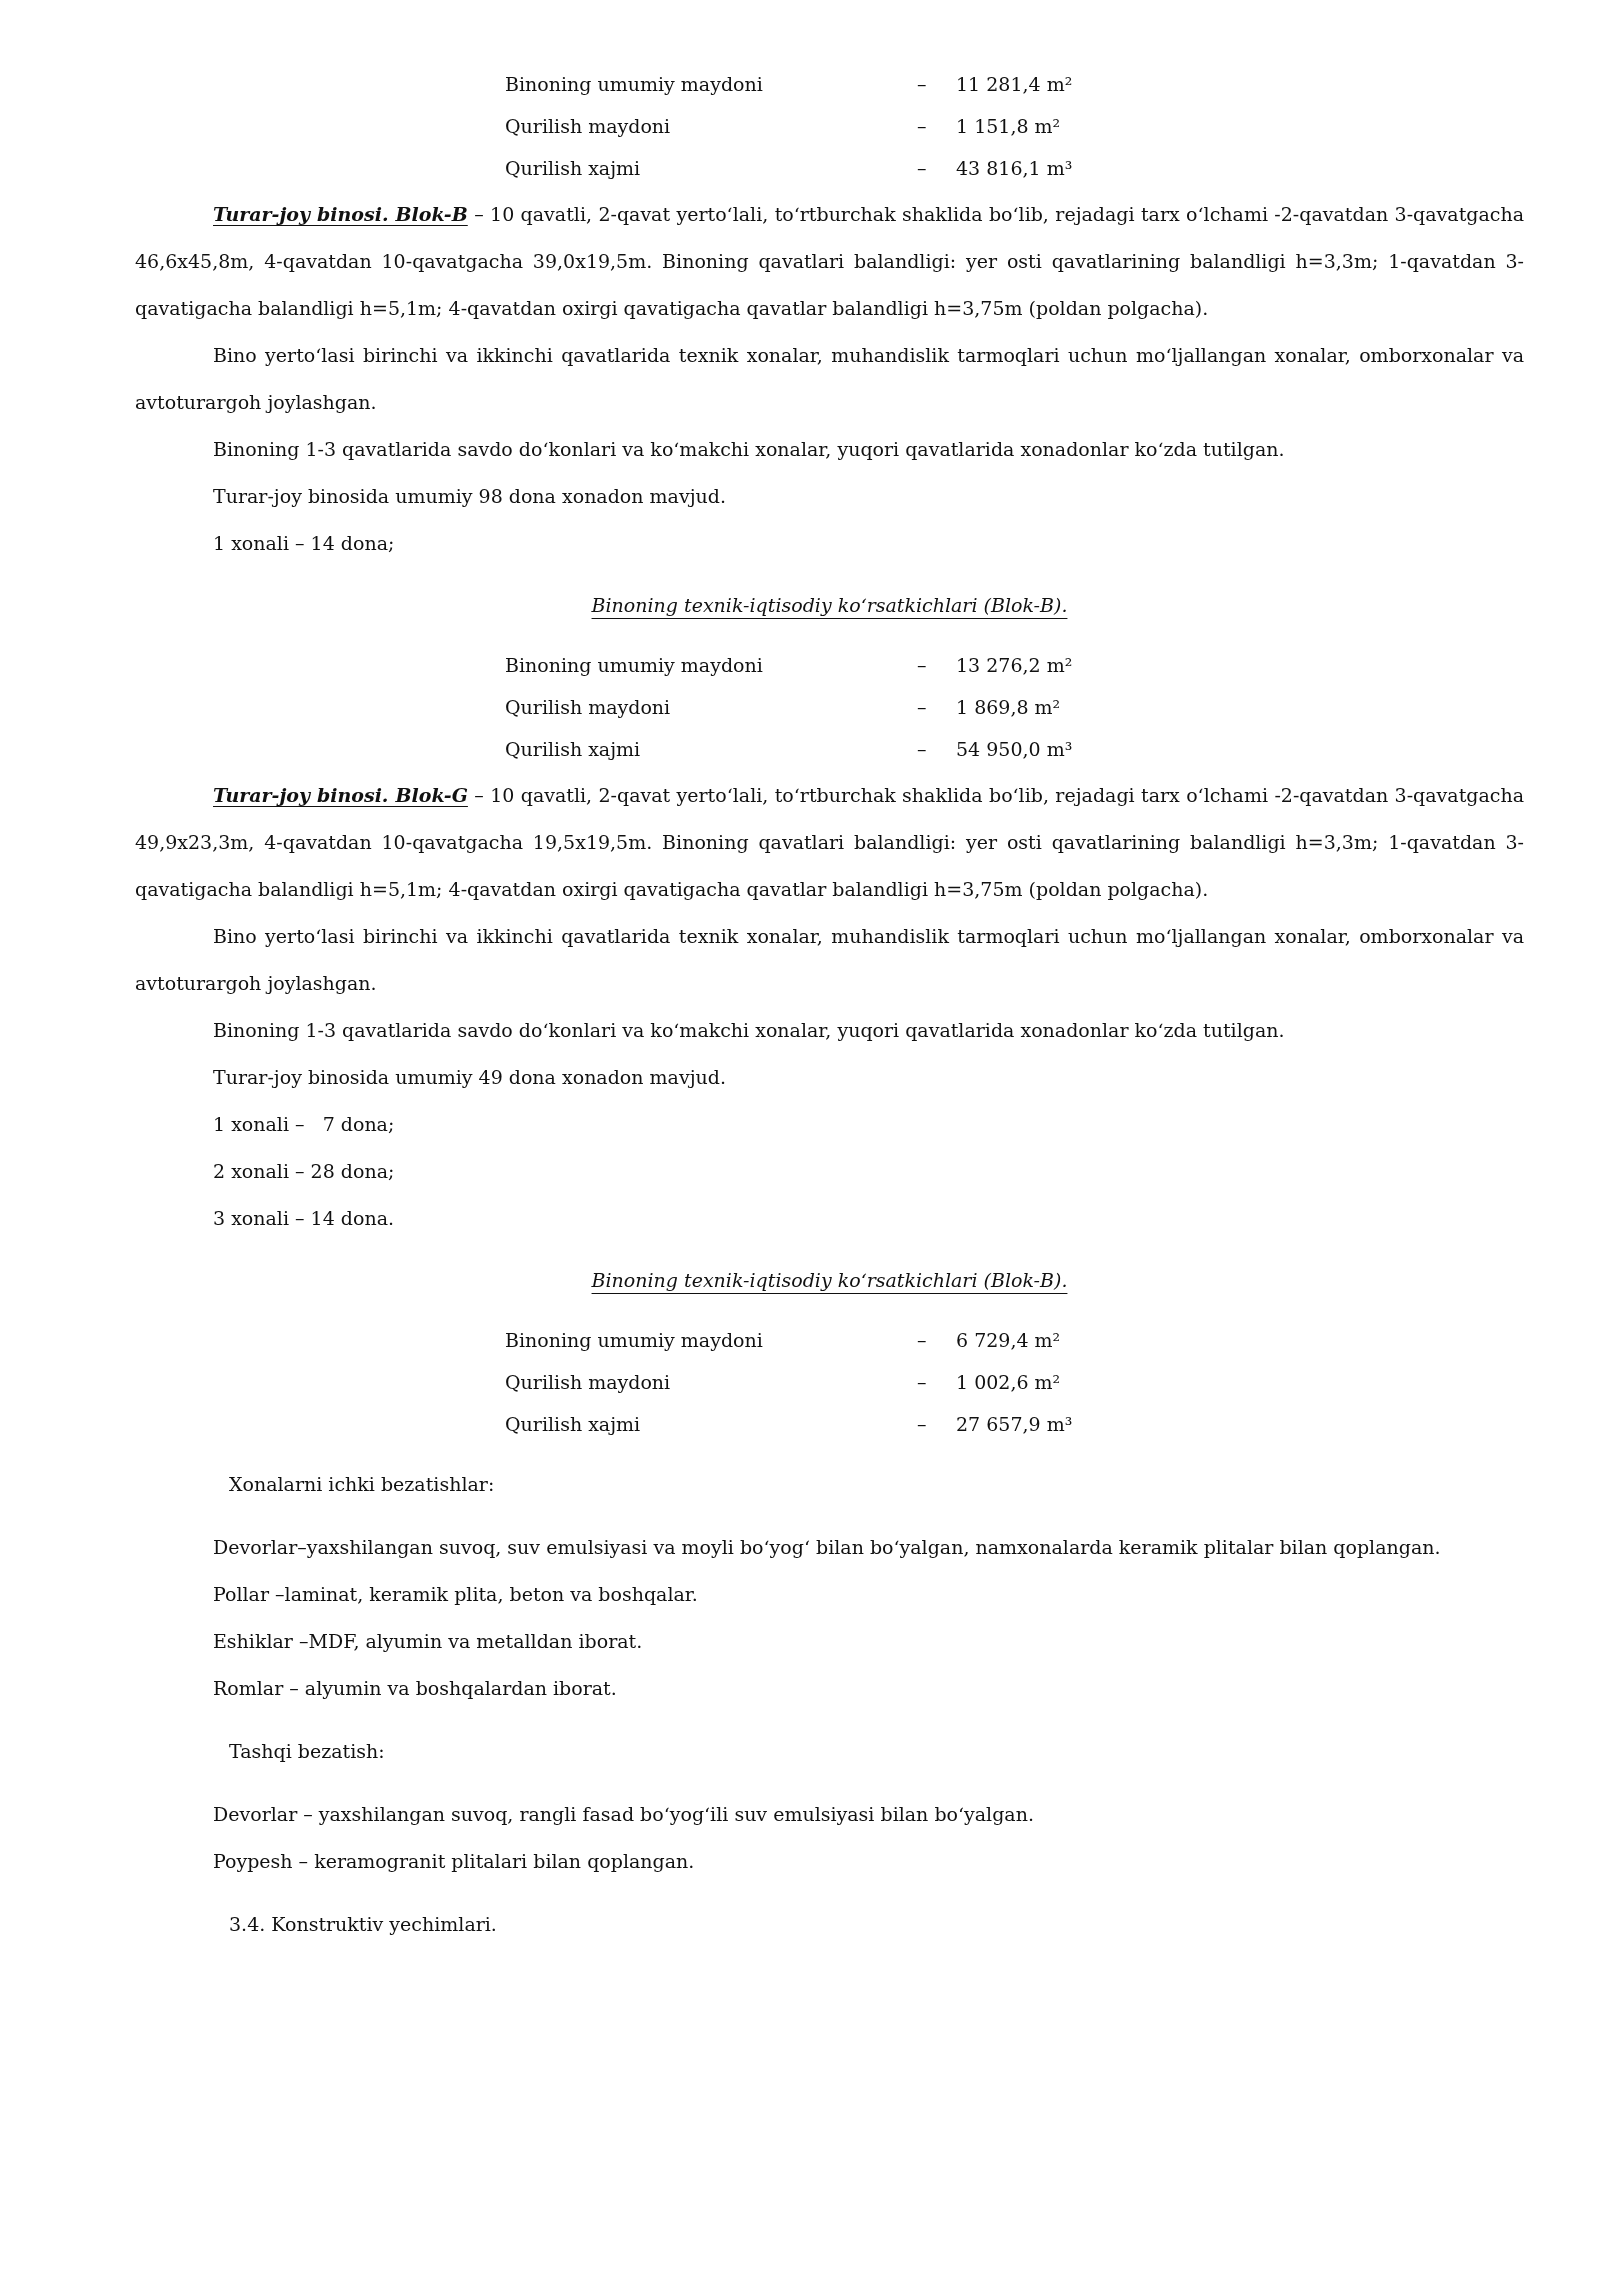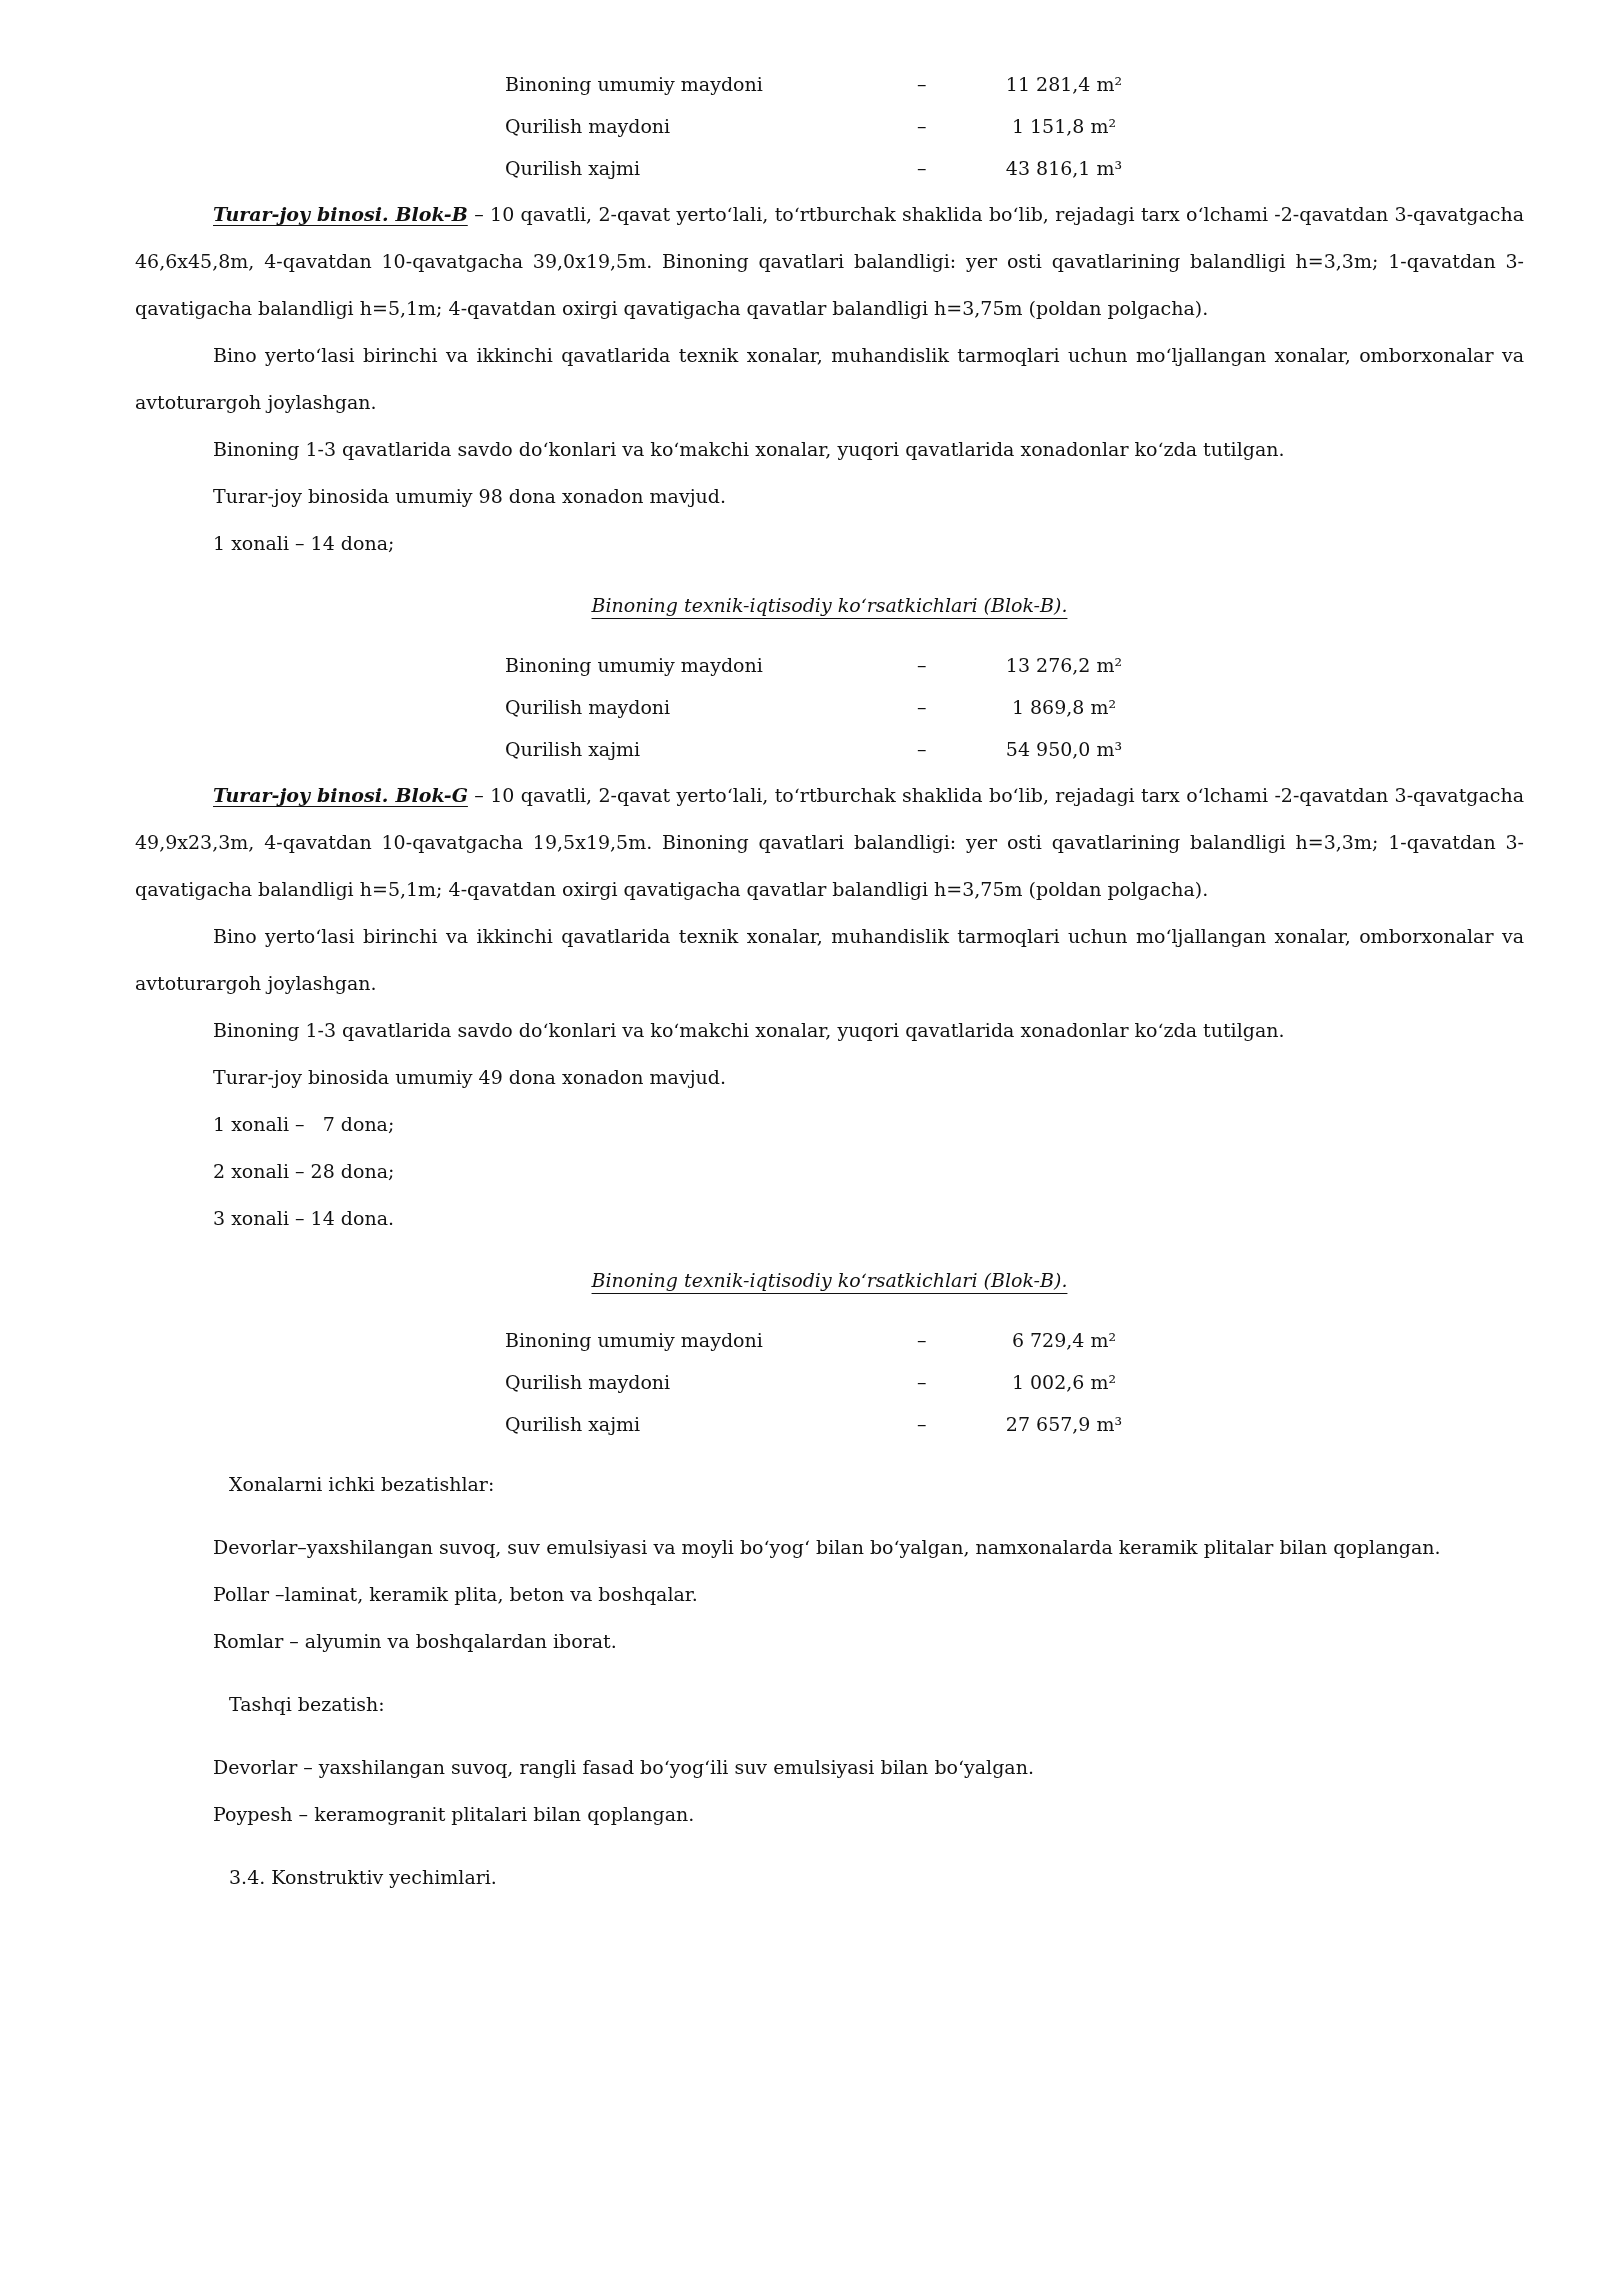--- a/index.html
+++ b/index.html
@@ -10,21 +10,21 @@
     font-size: 19px; color: #111111;
     line-height: 47px;
   }
   .p { text-align: justify; text-indent: 78px; margin: 0; }
   .p.nojust { text-align: left; }
   .heading-run { font-weight: bold; font-style: italic; text-decoration: underline; text-underline-offset: 3.9px; margin-top: 13px; }
   .caption { text-align: center; font-style: italic; text-decoration: underline; text-underline-offset: 5.9px; margin: 16px; line-height: 45px; }
   .kv-row { display: flex; line-height: 42px; }
   .kv-label { width: 412px; white-space: nowrap; }
   .kv-dash { width: 39px; text-align: left; }
-  .kv-value { width: 216px; text-align: center; white-space: nowrap; }
+  .kv-value { width: 216px; text-align: left; white-space: nowrap; }
   .italic-line { text-indent: 78px; margin: 16px; }
   .blk-tbl { margin-left: 372px; width: 686px; }
 </style>
 </head>
 <body>
 
 <div class="page">
 
   <div class="blk-tbl" style="margin-left:370px;">
     <div class="kv-row">
@@ -92,20 +92,21 @@
     <div class="kv-row">
       <span class="kv-label">Qurilish xajmi</span>
       <span class="kv-dash">–</span>
       <span class="kv-value">27 657,9 m³</span>
     </div>
   </div>
 
   <p class="italic-line">Xonalarni ichki bezatishlar:</p>
   <p class="p">Devorlar–yaxshilangan suvoq, suv emulsiyasi va moyli bo‘yog‘ bilan bo‘yalgan, namxonalarda keramik plitalar bilan qoplangan.</p>
   <p class="p nojust">Pollar –laminat, keramik plita, beton va boshqalar.</p>
+  <p class="p nojust">Eshiklar –MDF, alyumin va metalldan iborat.</p>
   <p class="p nojust">Romlar – alyumin va boshqalardan iborat.</p>
 
   <p class="italic-line">Tashqi bezatish:</p>
   <p class="p nojust">Devorlar – yaxshilangan suvoq, rangli fasad bo‘yog‘ili suv emulsiyasi bilan bo‘yalgan.</p>
   <p class="p nojust">Poypesh – keramogranit plitalari bilan qoplangan.</p>
 
   <p class="italic-line">3.4. Konstruktiv yechimlari.</p>
 </div>
 
 

